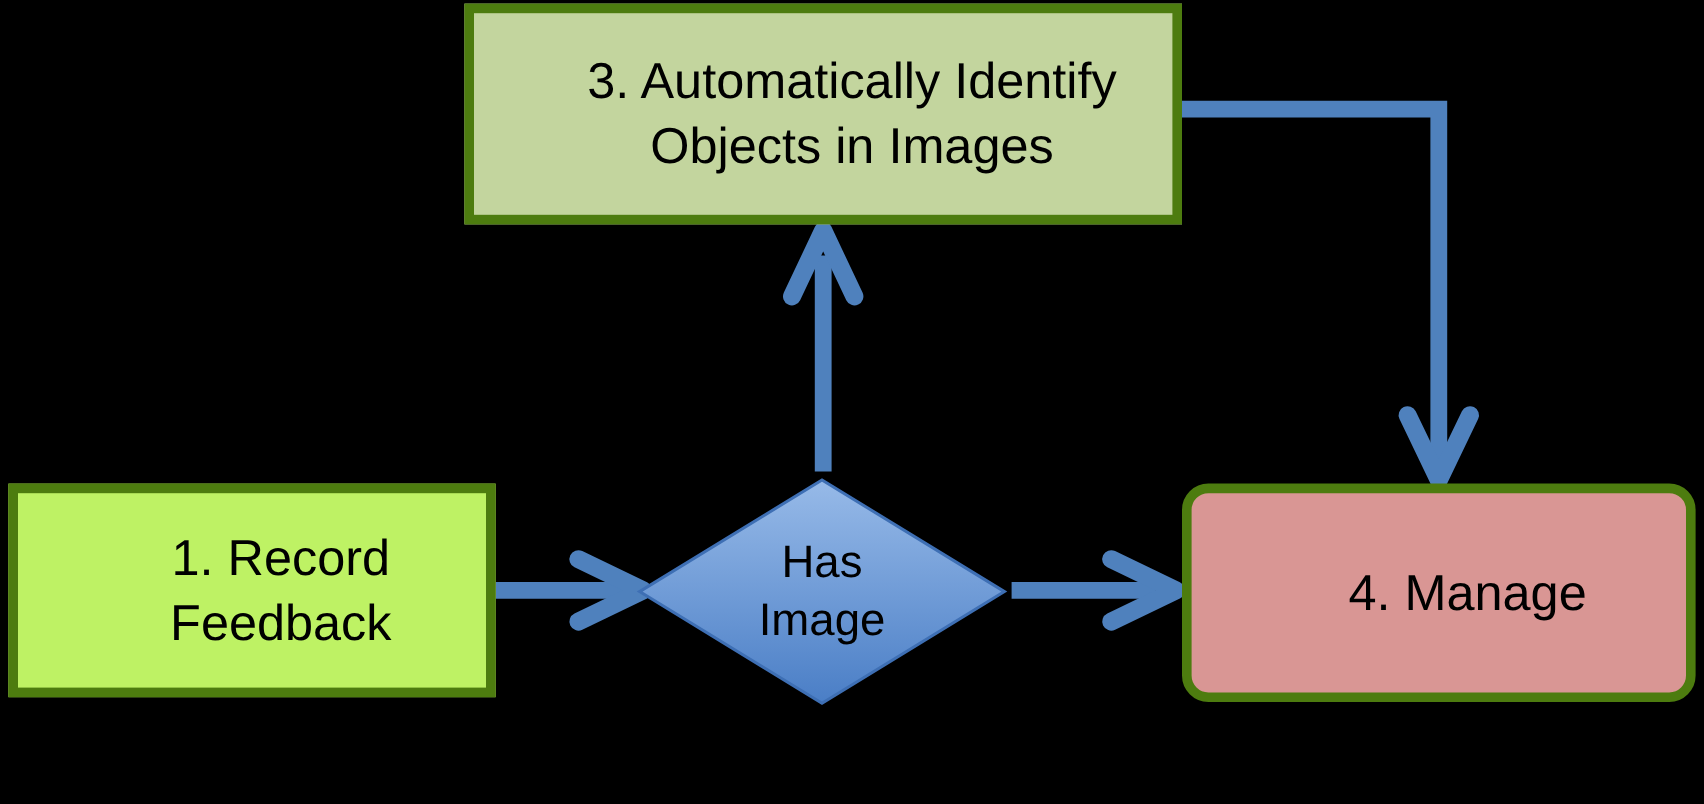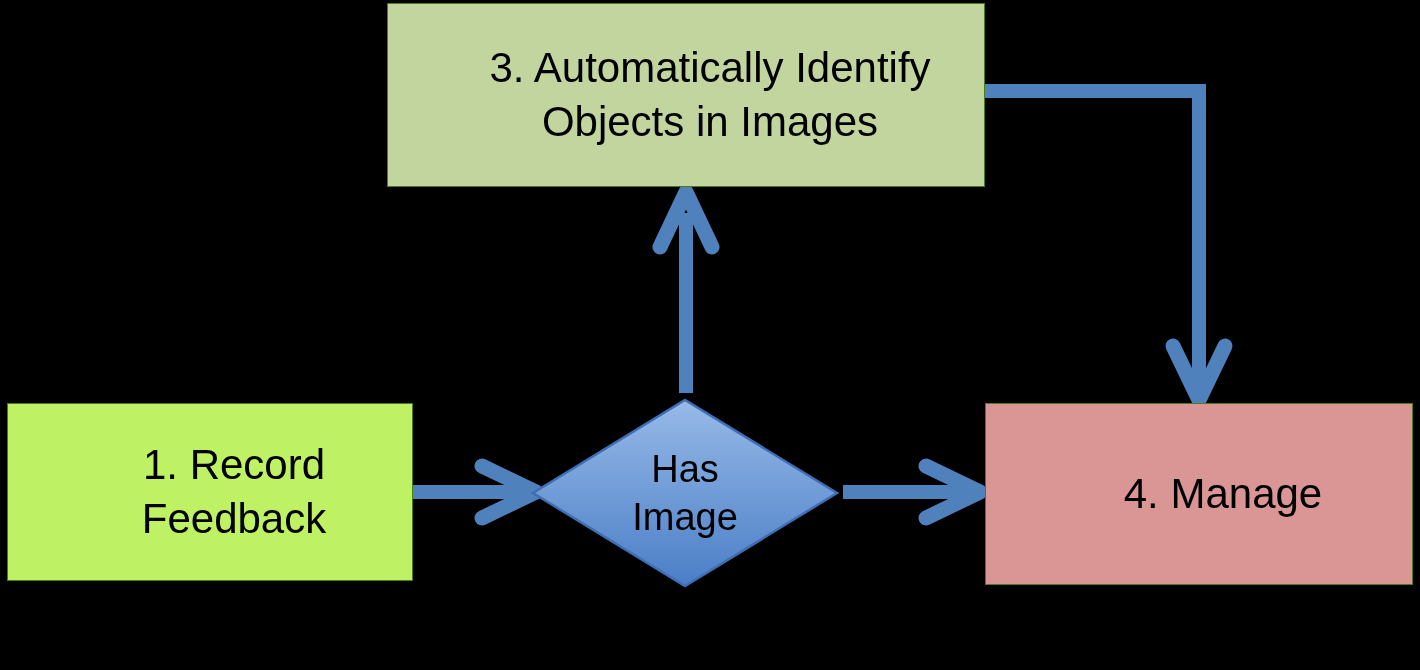--- a/index.html
+++ b/index.html
@@ -43,37 +43,38 @@
     justify-content: center;
     text-align: center;
   }
   .node .label {
     white-space: pre-line;
     color: #000000;
     font-size: 42px;
     line-height: 1.28;
   }
   .box {
-    border: 1px solid #4d7c0f;
+    border: 8px solid #4d7c0f;
     padding-left: 48px;
   }
   .node-identify {
     left: 387px; top: 3px;
     width: 598px; height: 184px;
     background: #c3d59e;
   }
   .node-record {
     left: 7px; top: 403px;
     width: 406px; height: 178px;
     background: #bef264;
   }
   .node-manage {
     left: 985px; top: 403px;
     width: 428px; height: 182px;
     background: #d99694;
+    border-radius: 22px;
   }
   .diamond-label {
     left: 585px; top: 440px;
     width: 200px; height: 106px;
   }
   .diamond-label .label {
     font-size: 38px;
     line-height: 1.27;
   }
 </style>

